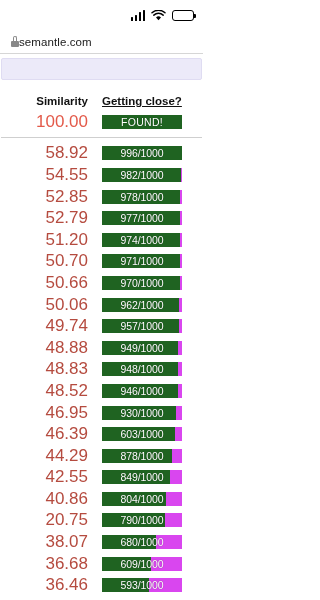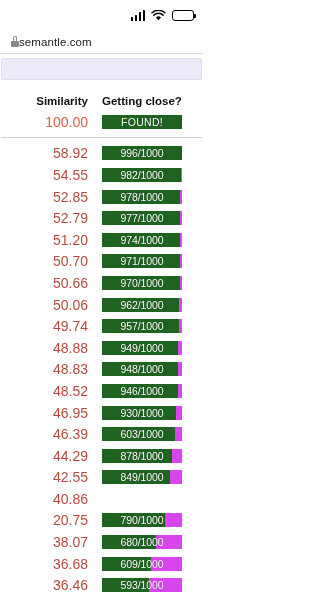--- a/index.html
+++ b/index.html
@@ -82,28 +82,29 @@
   .row {
     display: flex;
     align-items: center;
     height: 21.6px;
     padding: 0 21px 0 0;
   }
   .col-sim {
     width: 89px;
     text-align: right;
     padding-right: 1px;
-    font-size: 14px;
+    font-size: 17px;
     flex: none;
   }
   .col-bar {
     flex: 1;
     display: flex;
     align-items: center;
     padding-left: 13px;
+    text-decoration: underline;
   }
   .head .col-sim,
   .head .col-bar { font-weight: bold; color: #111; font-size: 11.5px; }
   .head .col-bar { padding-left: 13px; }
   .head { height: 20px; }
 
   .sim-val { color: #b54b3f; }
   .sim-found { color: #e35a4a; }
 
   .bar {
@@ -327,20 +328,26 @@
           <div class="col-sim sim-val">42.55</div>
           <div class="col-bar">
             <div class="bar">
               <div class="fill" style="width: 84.9%;"></div>
               <div class="lbl">849/1000</div>
             </div>
           </div>
         </div>
         <div class="row">
           <div class="col-sim sim-val">40.86</div>
+          <div class="col-bar">
+            <div class="bar">
+              <div class="fill" style="width: 80.4%;"></div>
+              <div class="lbl">804/1000</div>
+            </div>
+          </div>
         </div>
         <div class="row">
           <div class="col-sim sim-val">20.75</div>
           <div class="col-bar">
             <div class="bar">
               <div class="fill" style="width: 79%;"></div>
               <div class="lbl">790/1000</div>
             </div>
           </div>
         </div>

